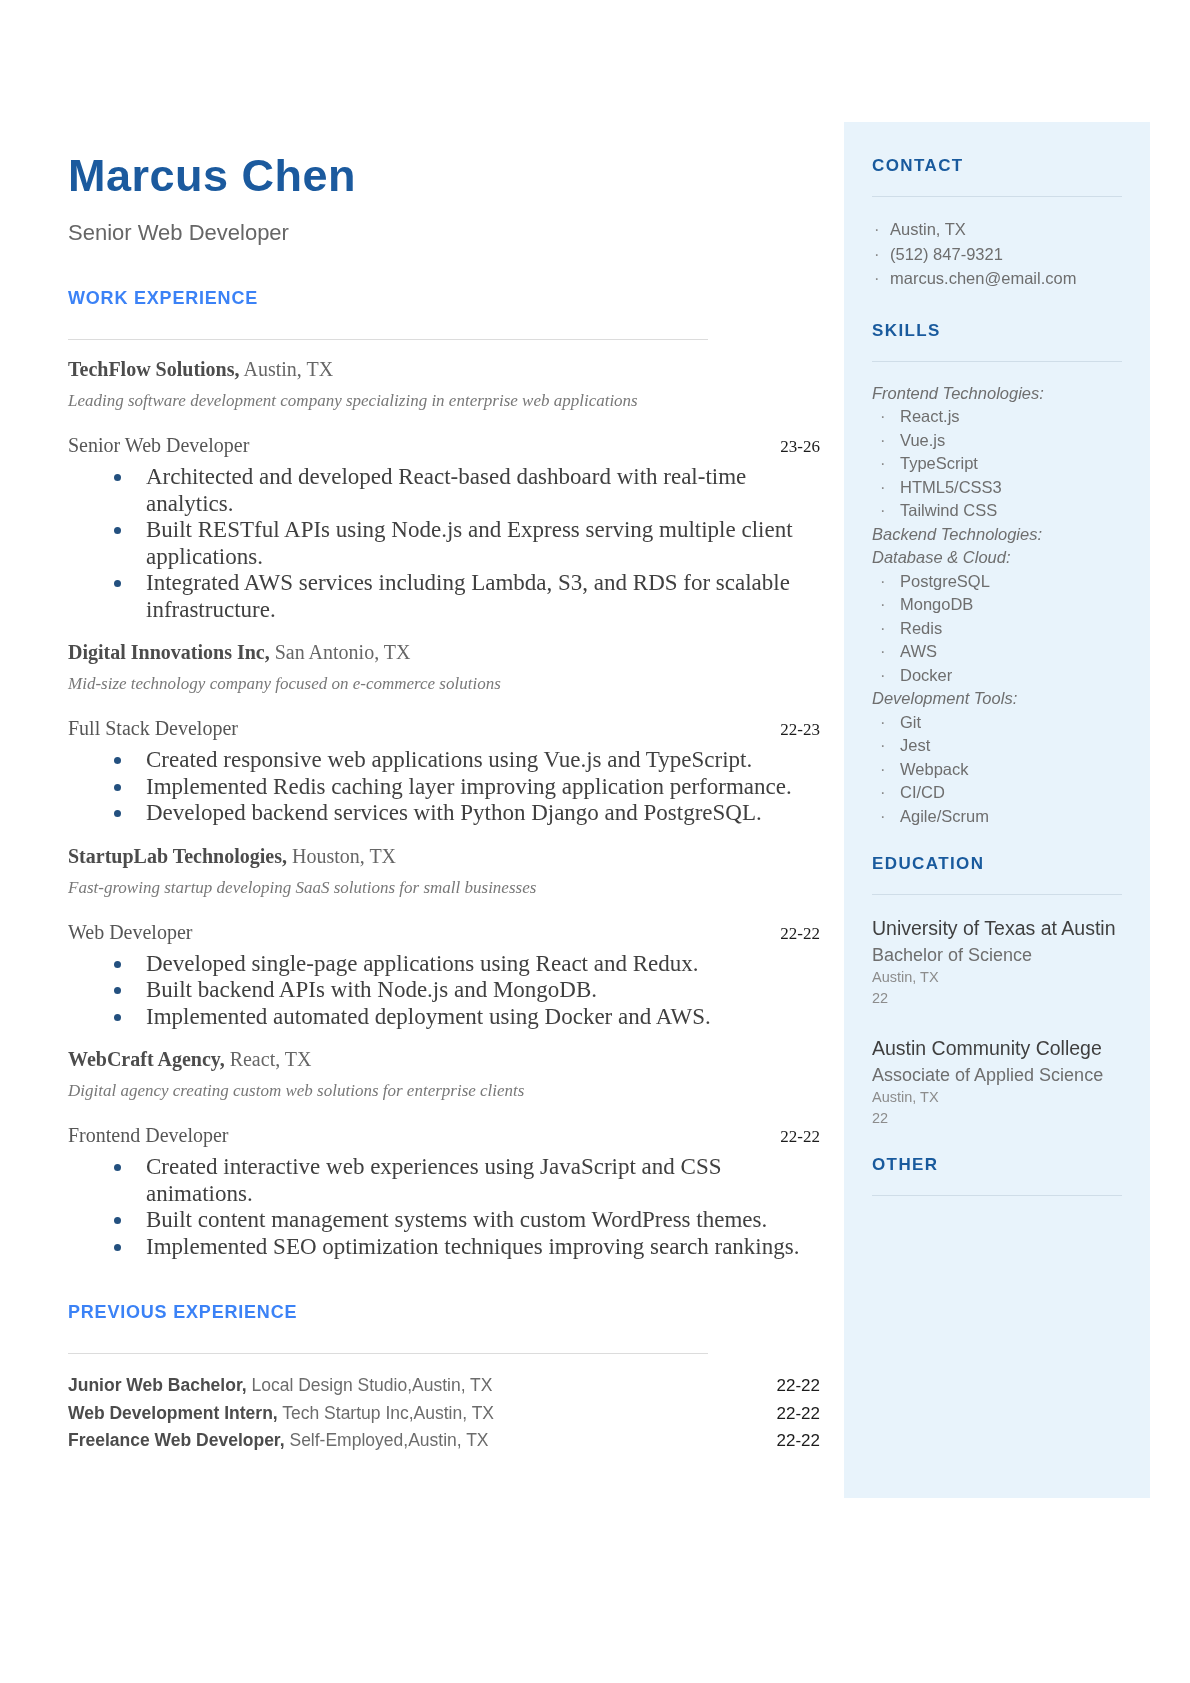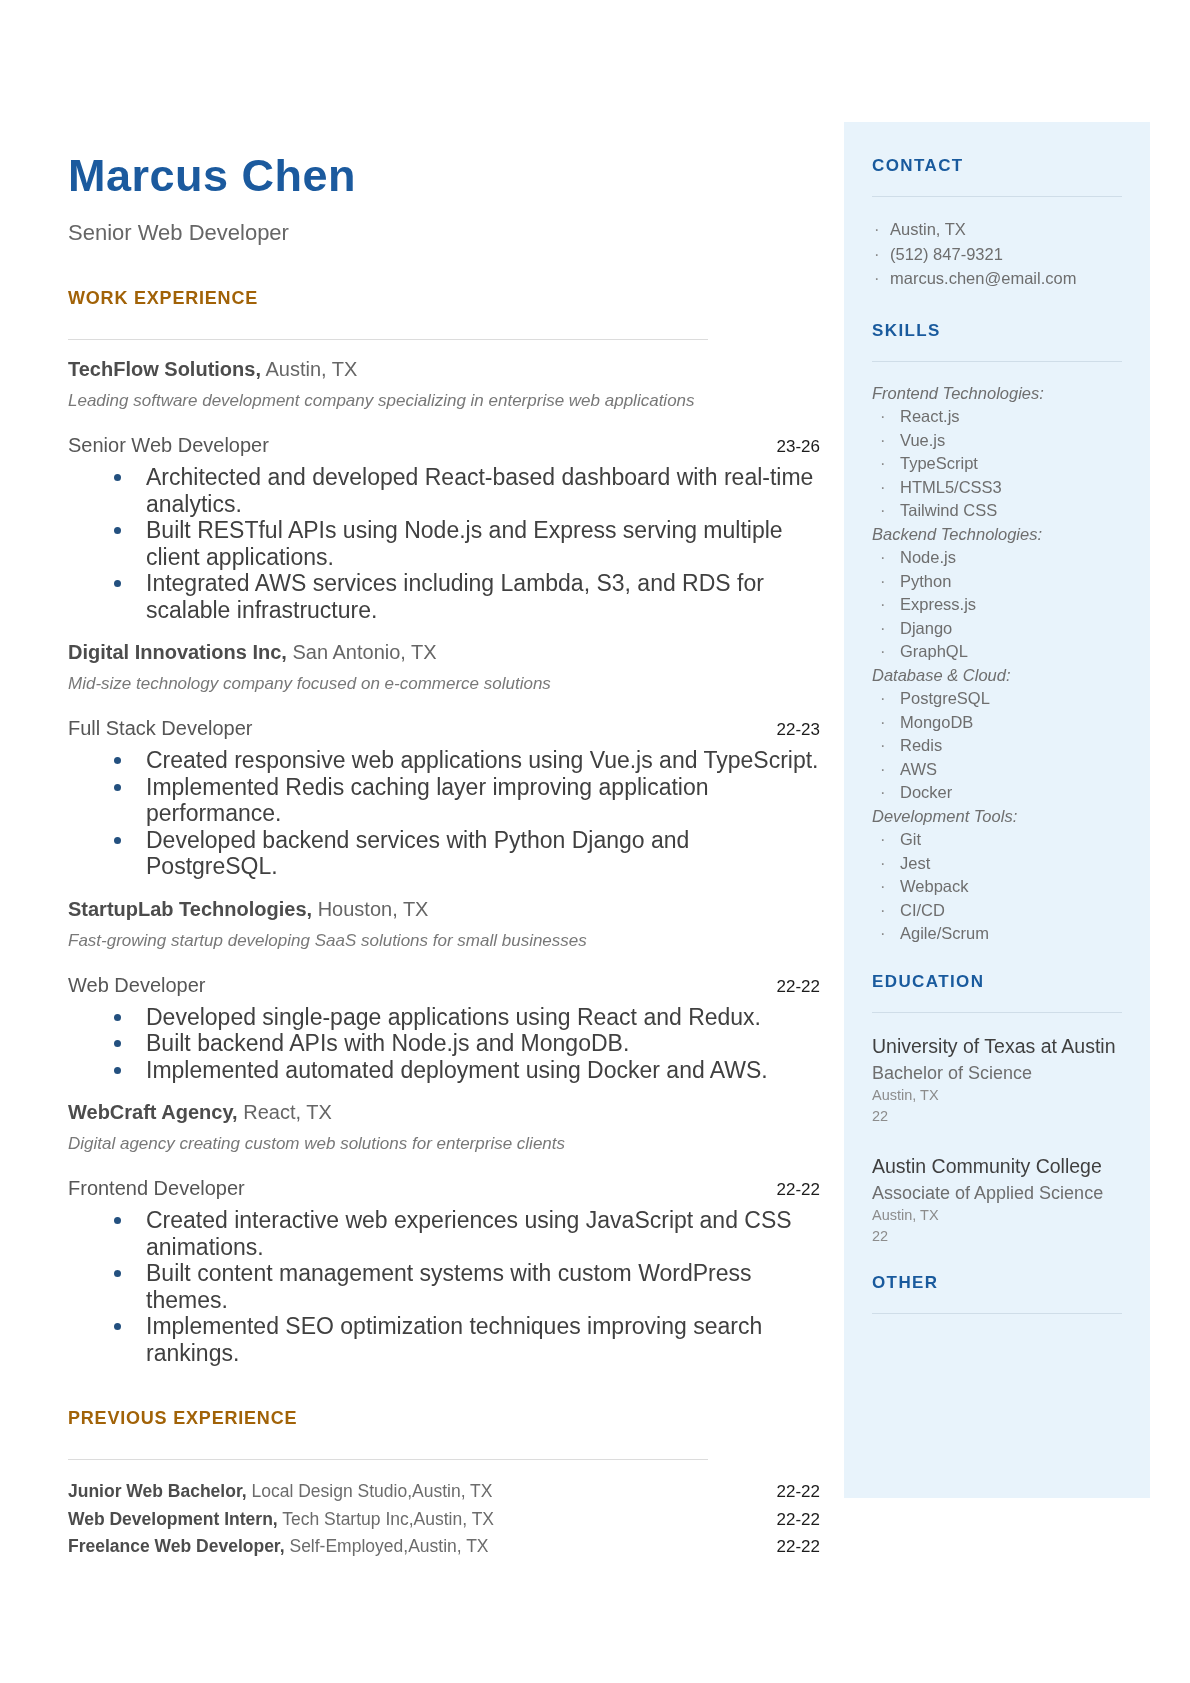--- a/index.html
+++ b/index.html
@@ -9,26 +9,26 @@
     font-family:"Liberation Sans", sans-serif;
   }
 
   
   .main { position:absolute; left:68px; top:150px; width:752px; }
 
   .name { font-size:45px; font-weight:bold; color:#1b5a9e; letter-spacing:.5px; }
   .subtitle { font-size:22px; color:#666; margin-top:18px; }
 
   .section-heading {
-    font-size:18px; font-weight:bold; color:#a16207;
+    font-size:18px; font-weight:bold; color:#3b82f6;
     letter-spacing:.8px; margin-top:42px;
   }
   .divider { border:none; border-top:1px solid #dcdcdc; width:640px; margin-top:30px; }
 
-  .company { margin-top:16px; }
+  .company { margin-top:16px;font-family:Liberation Serif, serif; }
   .company-line { font-size:20px; line-height:27px; }
   .company-name { font-weight:bold; color:#4c4c4c; }
   .company-loc  { color:#666; }
   .company-desc { font-size:17px; font-style:italic; color:#787878; margin-top:6px; line-height:24px; }
 
   .role-row { display:flex; justify-content:space-between; align-items:baseline; margin-top:21px; }
   .role-title { font-size:20px; color:#565656; }
   .role-dates { font-size:17px; color:#1c1c1c; font-weight:500; }
 
   .bullets { list-style:none; margin-top:7px; }
@@ -193,27 +193,20 @@
   <div class="skills-block">
     <div class="skill-group-label">Frontend Technologies:</div>
     <ul class="skill-items">
       <li>React.js</li>
       <li>Vue.js</li>
       <li>TypeScript</li>
       <li>HTML5/CSS3</li>
       <li>Tailwind CSS</li>
     </ul>
     <div class="skill-group-label">Backend Technologies:</div>
-    <ul class="skill-items">
-      <li>Node.js</li>
-      <li>Python</li>
-      <li>Express.js</li>
-      <li>Django</li>
-      <li>GraphQL</li>
-    </ul>
     <div class="skill-group-label">Database &amp; Cloud:</div>
     <ul class="skill-items">
       <li>PostgreSQL</li>
       <li>MongoDB</li>
       <li>Redis</li>
       <li>AWS</li>
       <li>Docker</li>
     </ul>
     <div class="skill-group-label">Development Tools:</div>
     <ul class="skill-items">

